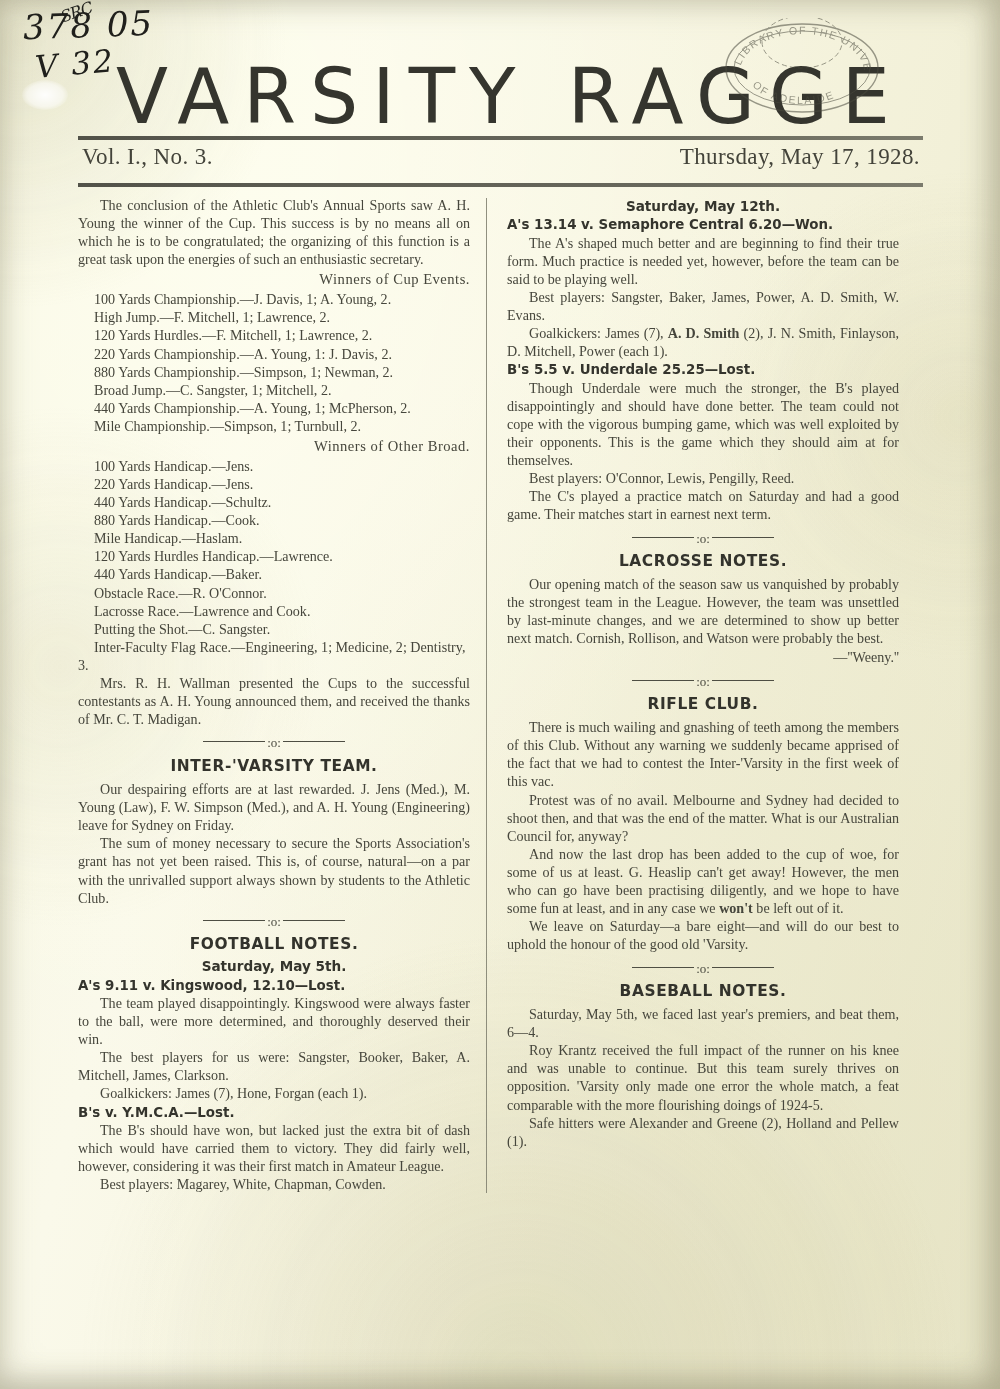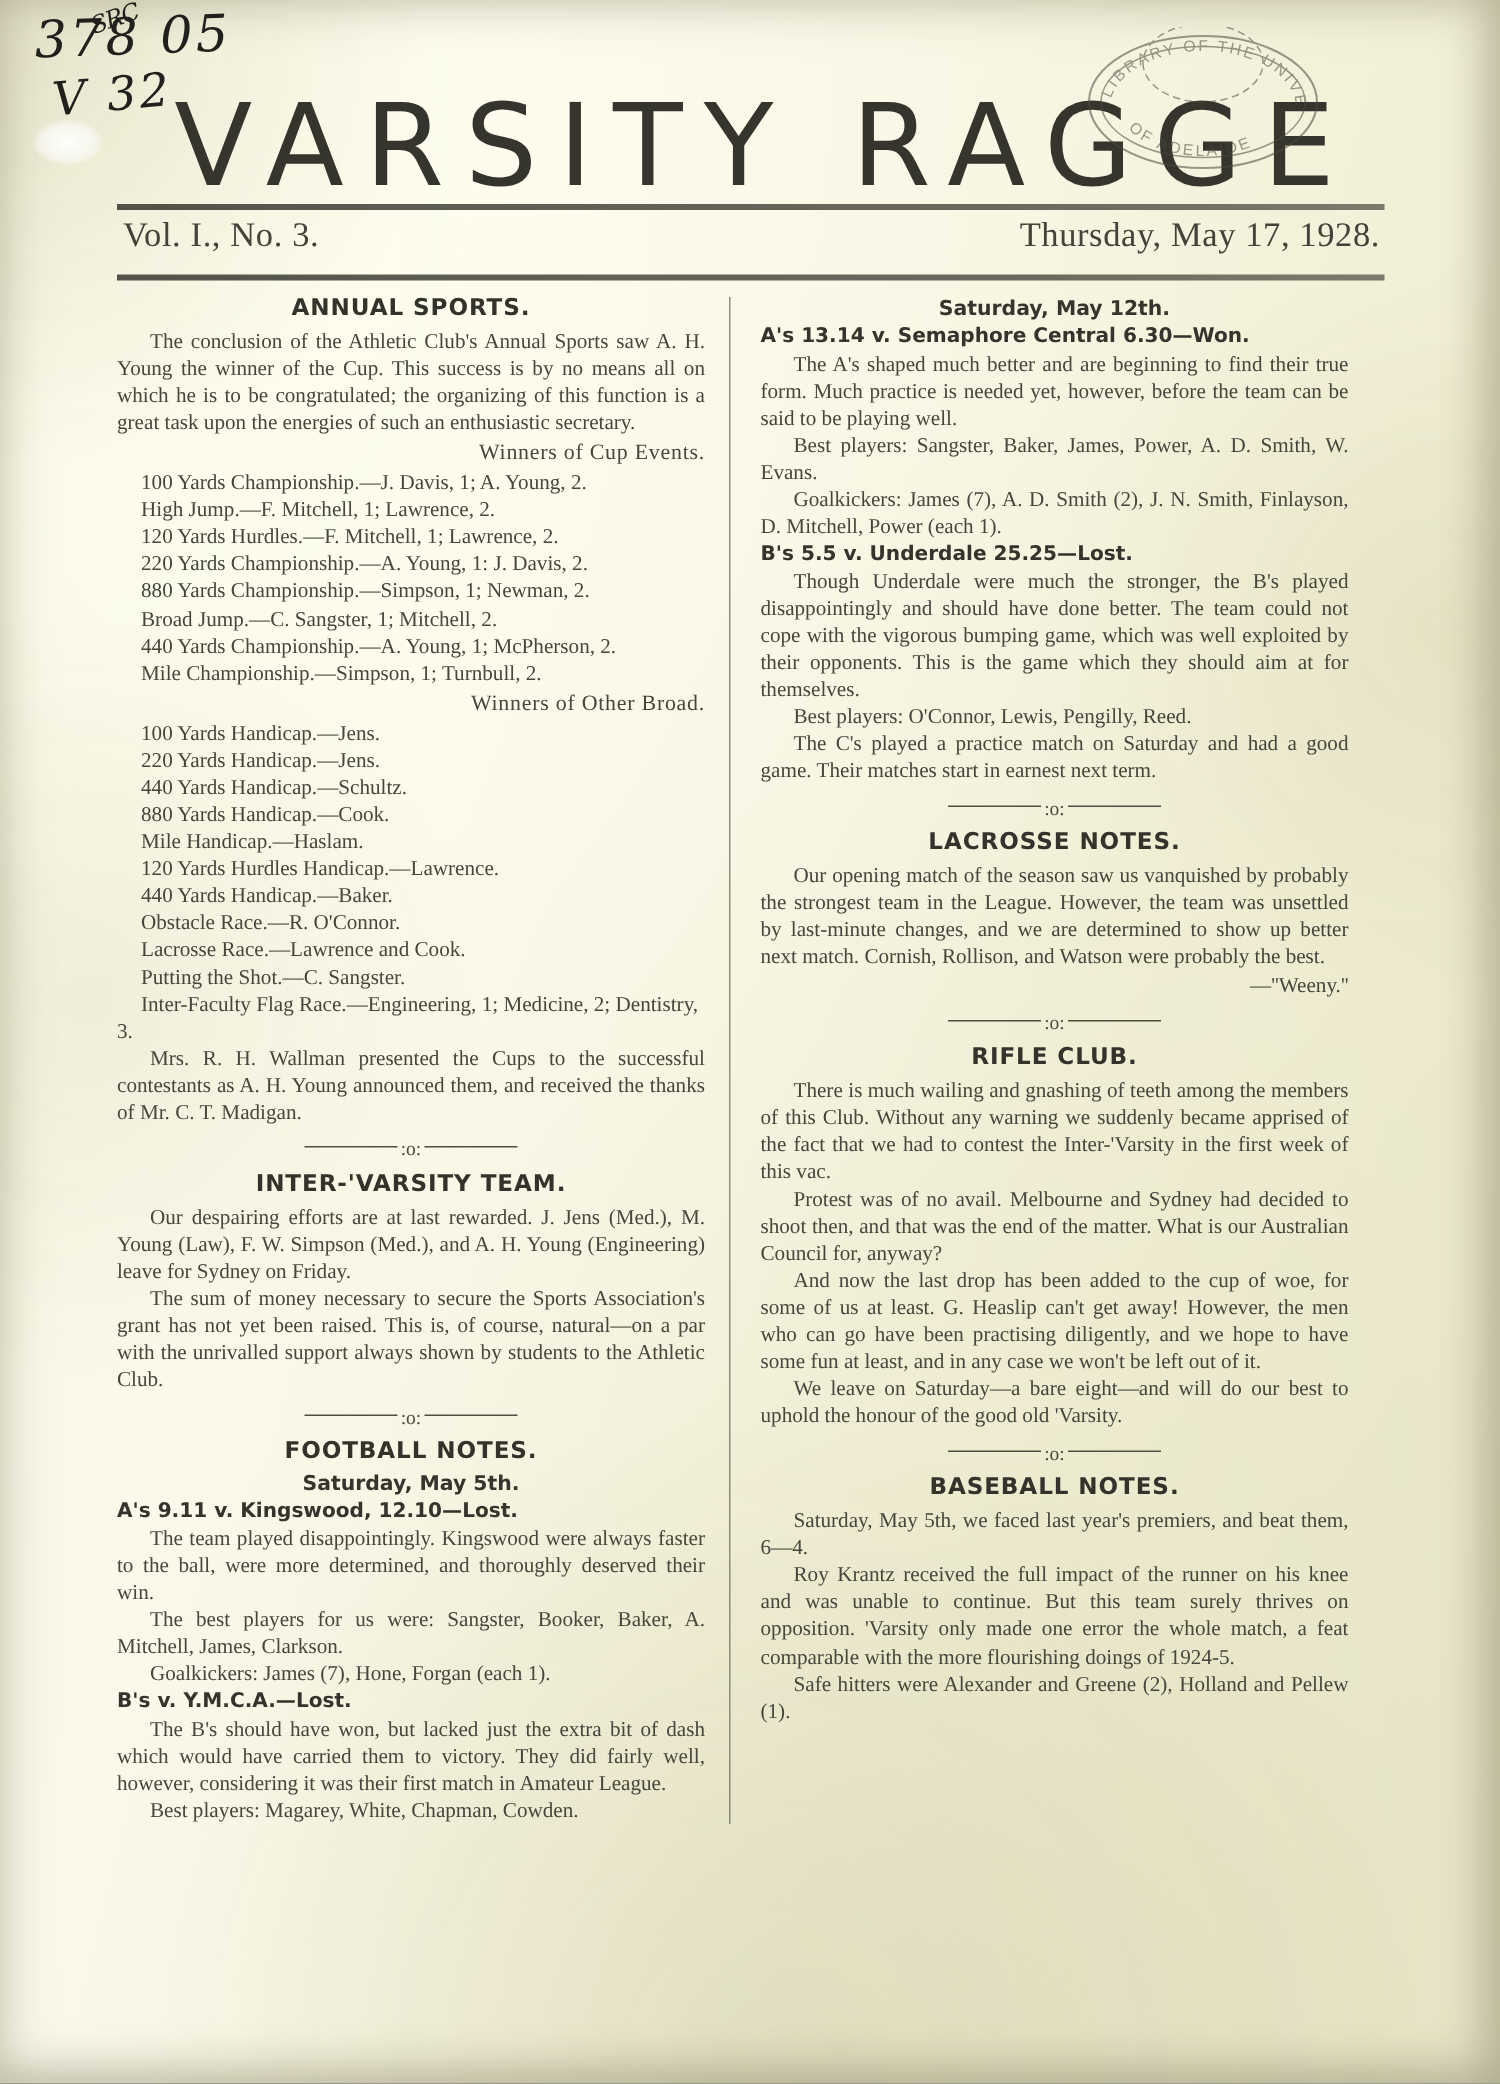--- a/index.html
+++ b/index.html
@@ -220,21 +220,21 @@
     margin: 1px 0 0 0;
     text-indent: 0;
     text-align: left;
     color: #34342d;
   }
   .sig {
     text-align: right;
     margin: 1px 0 0 0;
     text-indent: 0;
   }
-  .b { font-weight: 400; }
+  .b { font-weight: 700; }
   .dot-divider {
     text-align: center;
     margin: 7px 0 5px 0;
     color: #4a4a40;
     font-size: 13px;
     letter-spacing: 0px;
     white-space: nowrap;
   }
   .dot-divider .dash {
     display: inline-block;
@@ -280,21 +280,20 @@
   <div class="volbar">
     <div>Vol. I., No. 3.</div>
     <div>Thursday, May 17, 1928.</div>
   </div>
   <div class="rule-thick rule-bot"></div>
 
   <div class="columns">
 
     <div class="col col-left">
 
-      <h2 class="sec">ANNUAL SPORTS.</h2>
       <p>The conclusion of the Athletic Club's Annual Sports saw A. H. Young the winner of the Cup. This success is by no means all on which he is to be congratulated; the organizing of this function is a great task upon the energies of such an enthusiastic secretary.</p>
 
       <div class="centerline">Winners of Cup Events.</div>
 
       <p class="listline">100 Yards Championship.—J. Davis, 1; A. Young, 2.</p>
       <p class="listline">High Jump.—F. Mitchell, 1; Lawrence, 2.</p>
       <p class="listline">120 Yards Hurdles.—F. Mitchell, 1; Lawrence, 2.</p>
       <p class="listline">220 Yards Championship.—A. Young, 1: J. Davis, 2.</p>
       <p class="listline">880 Yards Championship.—Simpson, 1; Newman, 2.</p>
       <p class="listline">Broad Jump.—C. Sangster, 1; Mitchell, 2.</p>
@@ -335,21 +334,21 @@
       <p>The B's should have won, but lacked just the extra bit of dash which would have carried them to victory. They did fairly well, however, considering it was their first match in Amateur League.</p>
       <p>Best players: Magarey, White, Chapman, Cowden.</p>
 
     </div>
 
     <div class="divider"></div>
 
     <div class="col col-right">
 
       <div class="subhead">Saturday, May 12th.</div>
-      <p class="matchline">A's 13.14 v. Semaphore Central 6.30—Won.</p>
+      <p class="matchline">A's 13.14 v. Semaphore Central 6.20—Won.</p>
       <p>The A's shaped much better and are beginning to find their true form. Much practice is needed yet, however, before the team can be said to be playing well.</p>
       <p>Best players: Sangster, Baker, James, Power, A. D. Smith, W. Evans.</p>
       <p><span>Goalkickers: James (7), </span><span class="b">A. D. Smith</span><span> (2), J. N. Smith, Finlayson, D. Mitchell, Power (each 1).</span></p>
       <p class="matchline">B's 5.5 v. Underdale 25.25—Lost.</p>
       <p>Though Underdale were much the stronger, the B's played disappointingly and should have done better. The team could not cope with the vigorous bumping game, which was well exploited by their opponents. This is the game which they should aim at for themselves.</p>
       <p>Best players: O'Connor, Lewis, Pengilly, Reed.</p>
       <p>The C's played a practice match on Saturday and had a good game. Their matches start in earnest next term.</p>
 
       <div class="dot-divider"><span class="dash"></span><span>:o:</span><span class="dash"></span></div>
 

